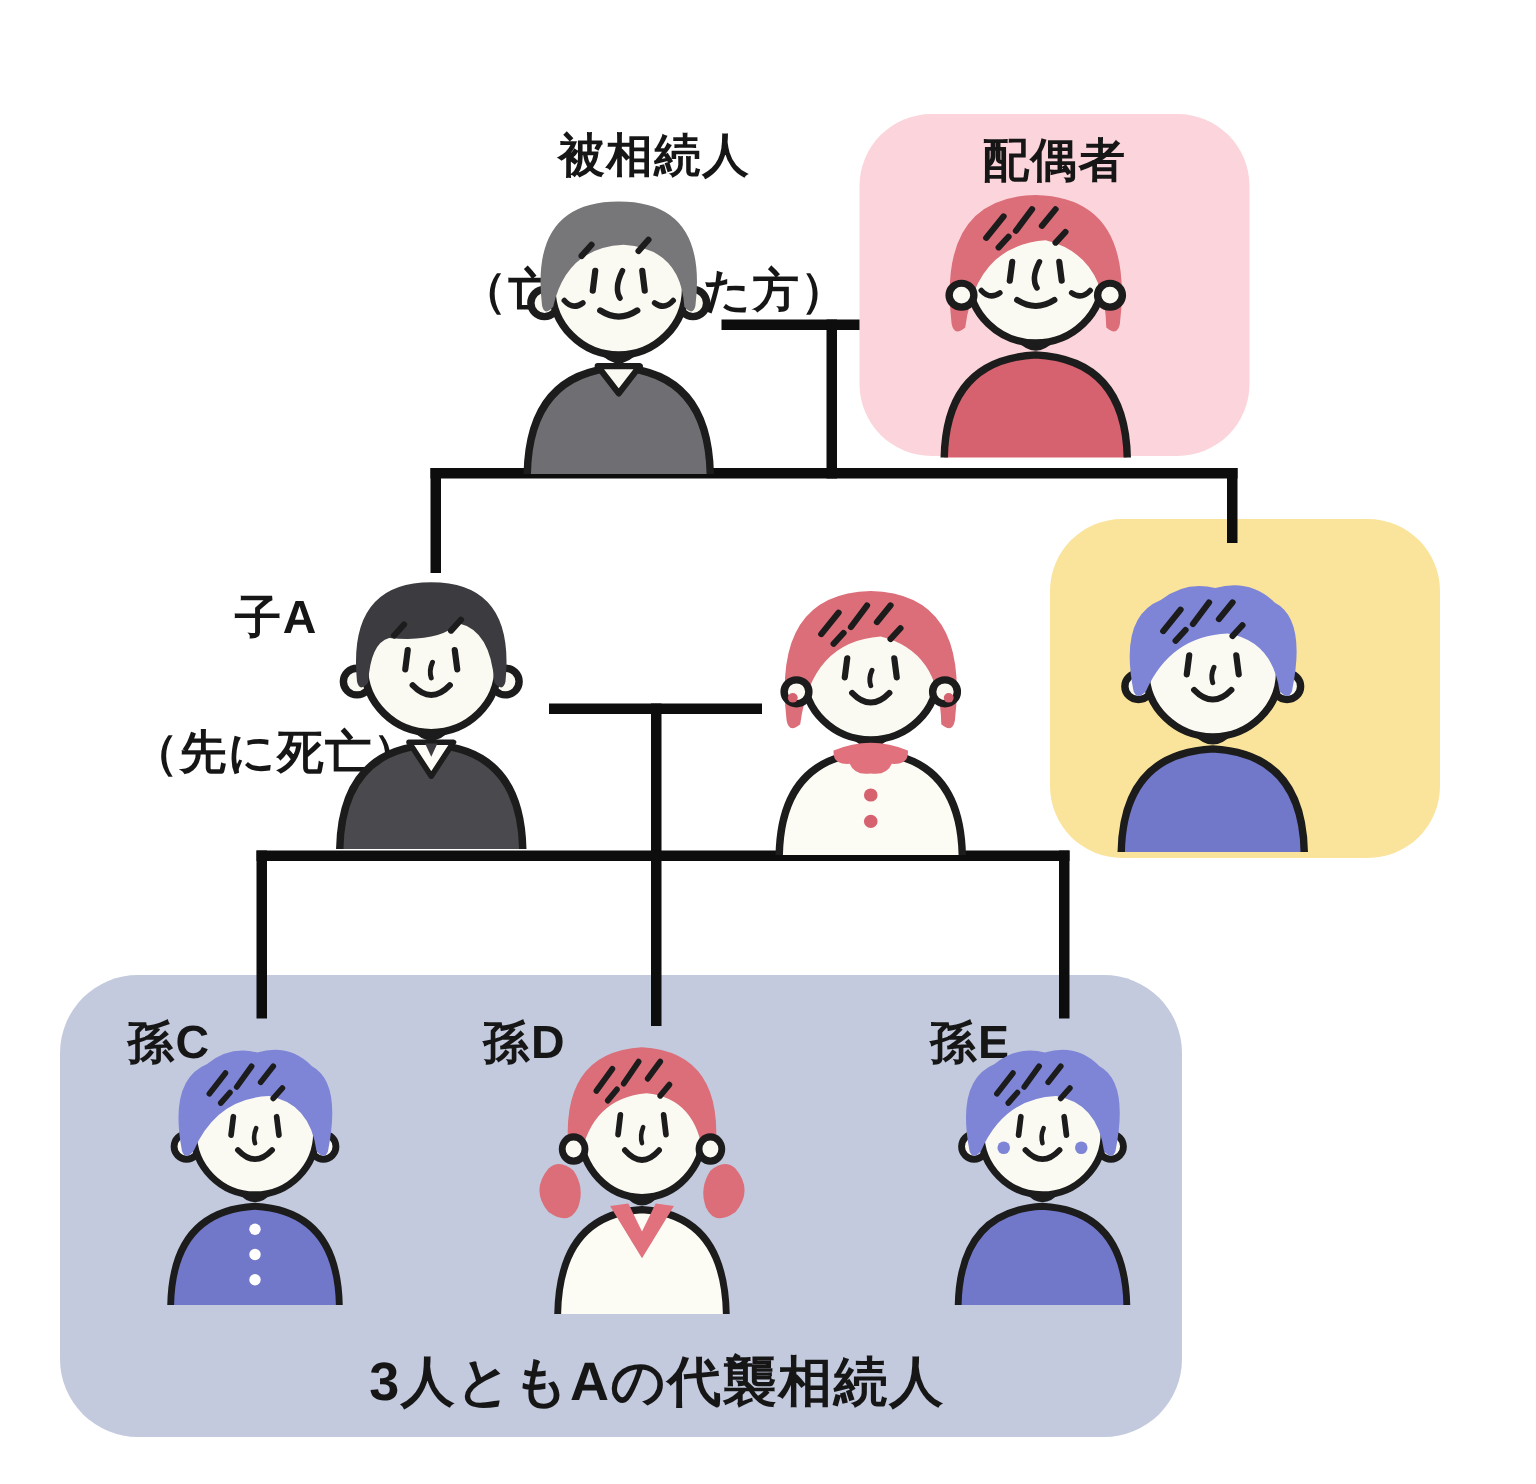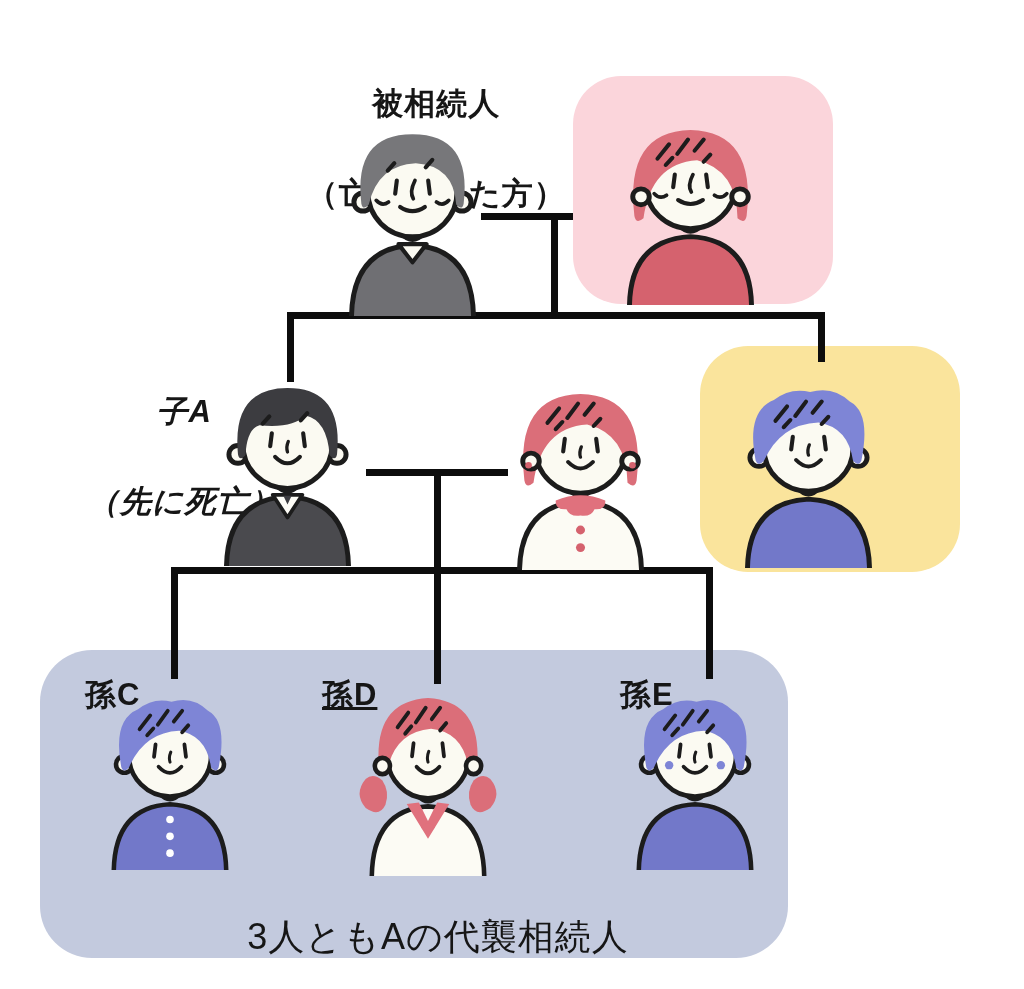--- a/index.html
+++ b/index.html
@@ -13,21 +13,21 @@
   #childb-box{left:700px;top:346px;width:260px;height:226px;background:var(--child-b-box);}
   #grandchildren-box{left:40px;top:650px;width:748px;height:308px;border-radius:52px;background:var(--grandchildren-box);}
   .ln{position:absolute;background:var(--line);}
   .lbl{
     position:absolute;color:var(--text);font-weight:800;
     font-size:31px;line-height:45px;white-space:pre;letter-spacing:1px;
   }
   .lbl.center{text-align:center;}
   #caption{
     position:absolute;left:138px;top:897px;width:600px;text-align:center;
-    color:var(--text);font-weight:400;font-size:36px;letter-spacing:1px;white-space:pre;margin-top:16px;
+    color:var(--text);font-weight:700;font-size:36px;letter-spacing:1px;white-space:pre;
   }
   .avatar{position:absolute;}
   .avatar svg{display:block;}
 </style>
 </head>
 <body>
 
 <div id="canvas">
 
   <div class="box" id="spouse-box"></div>
@@ -42,26 +42,27 @@
   <div class="ln" style="left:366px;top:469px;width:142px;height:7px;"></div>
   <div class="ln" style="left:434px;top:469px;width:7px;height:215px;"></div>
   <div class="ln" style="left:171px;top:567px;width:542px;height:7px;"></div>
   <div class="ln" style="left:171px;top:567px;width:7px;height:112px;"></div>
   <div class="ln" style="left:706px;top:567px;width:7px;height:112px;"></div>
 
   <div class="lbl center" style="left:192px;top:36px;width:450px;">
     <span>被相続人</span><br>
     <span>（亡くなった方）</span>
   </div>
-  <div class="lbl center" style="left:40px;top:344px;width:250px;font-style:italic;">
+  <div class="lbl center" style="left:573px;top:84px;width:260px;">配偶者</div>
+  <div class="lbl center" style="left:40px;top:344px;width:250px;">
     <span>子A</span><br>
     <span>（先に死亡）</span>
   </div>
   <div class="lbl" style="left:85px;top:672px;">孫C</div>
-  <div class="lbl" style="left:322px;top:672px;text-decoration:underline;">孫D</div>
+  <div class="lbl" style="left:322px;top:672px;">孫D</div>
   <div class="lbl" style="left:620px;top:672px;">孫E</div>
   <div id="caption">3人ともAの代襲相続人</div>
 
   <div class="avatar" style="left:330px;top:126px;width:165px;height:190px;">
       <svg viewBox="0 0 200 230" preserveAspectRatio="none" width="100%" height="100%">
         <path d="M26 234 Q26 148 100 144 Q174 148 174 234Z" fill="var(--gray-body)" stroke="var(--outline)" stroke-width="6"></path>
         <path d="M86 110 L86 130 Q100 146 114 130 L114 110Z" fill="var(--face)" stroke="var(--outline)" stroke-width="5"></path>
         <circle cx="40" cy="92" r="11" fill="var(--face)" stroke="var(--outline)" stroke-width="6"></circle>
         <circle cx="160" cy="92" r="11" fill="var(--face)" stroke="var(--outline)" stroke-width="6"></circle>
         <circle cx="100" cy="80" r="54" fill="var(--face)" stroke="var(--outline)" stroke-width="6"></circle>

